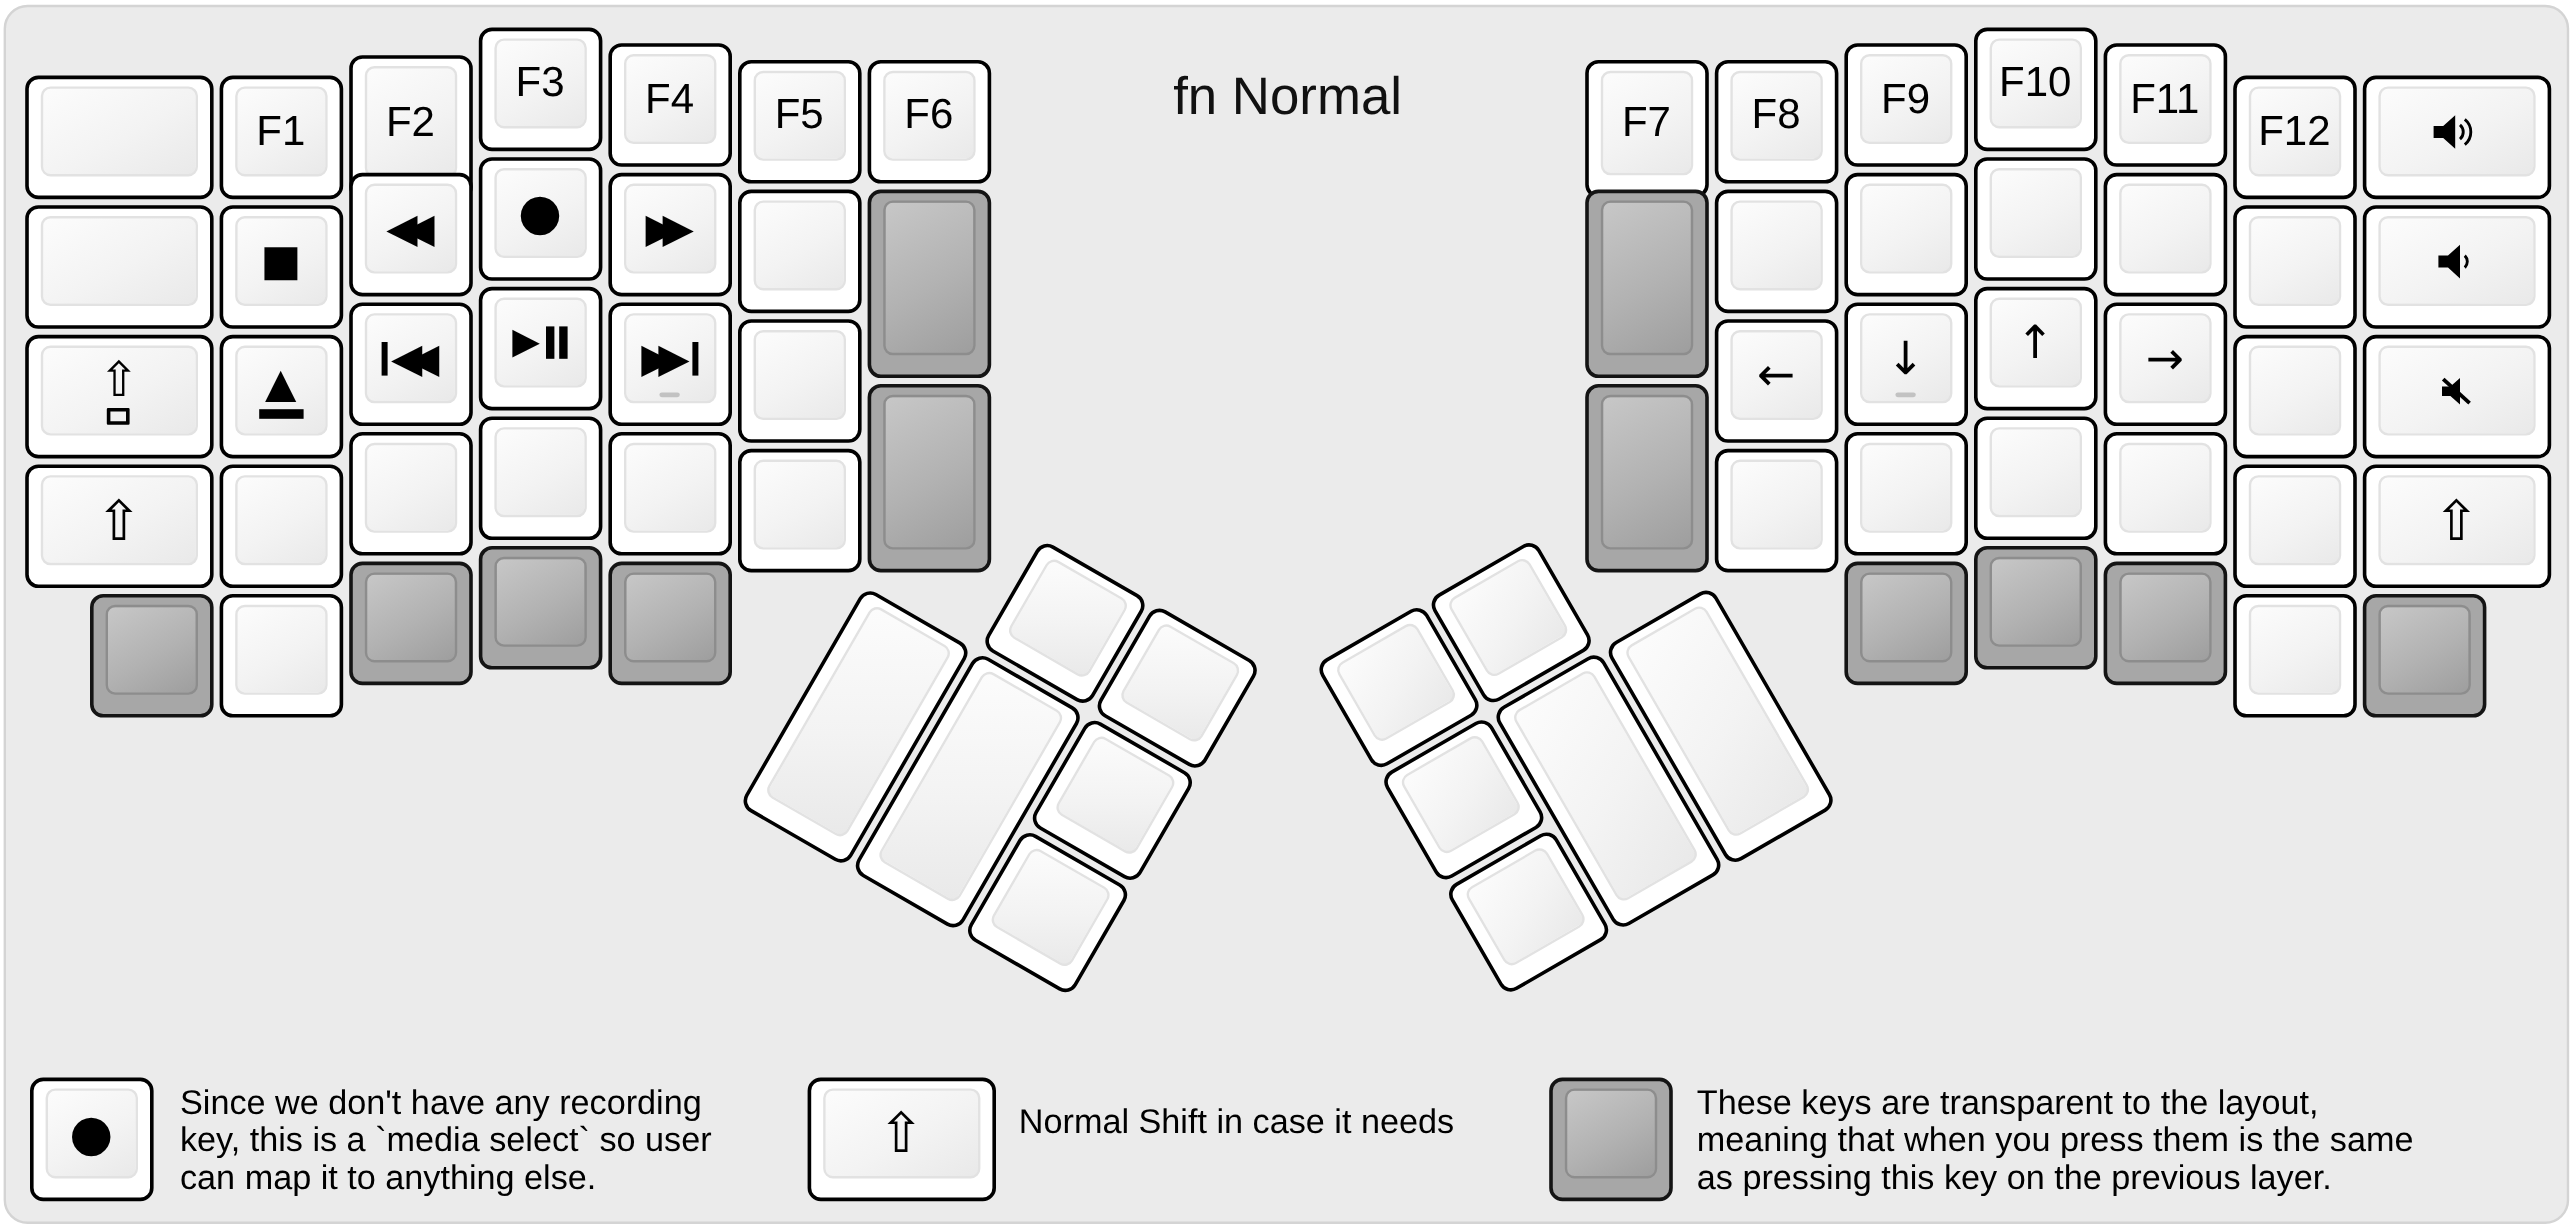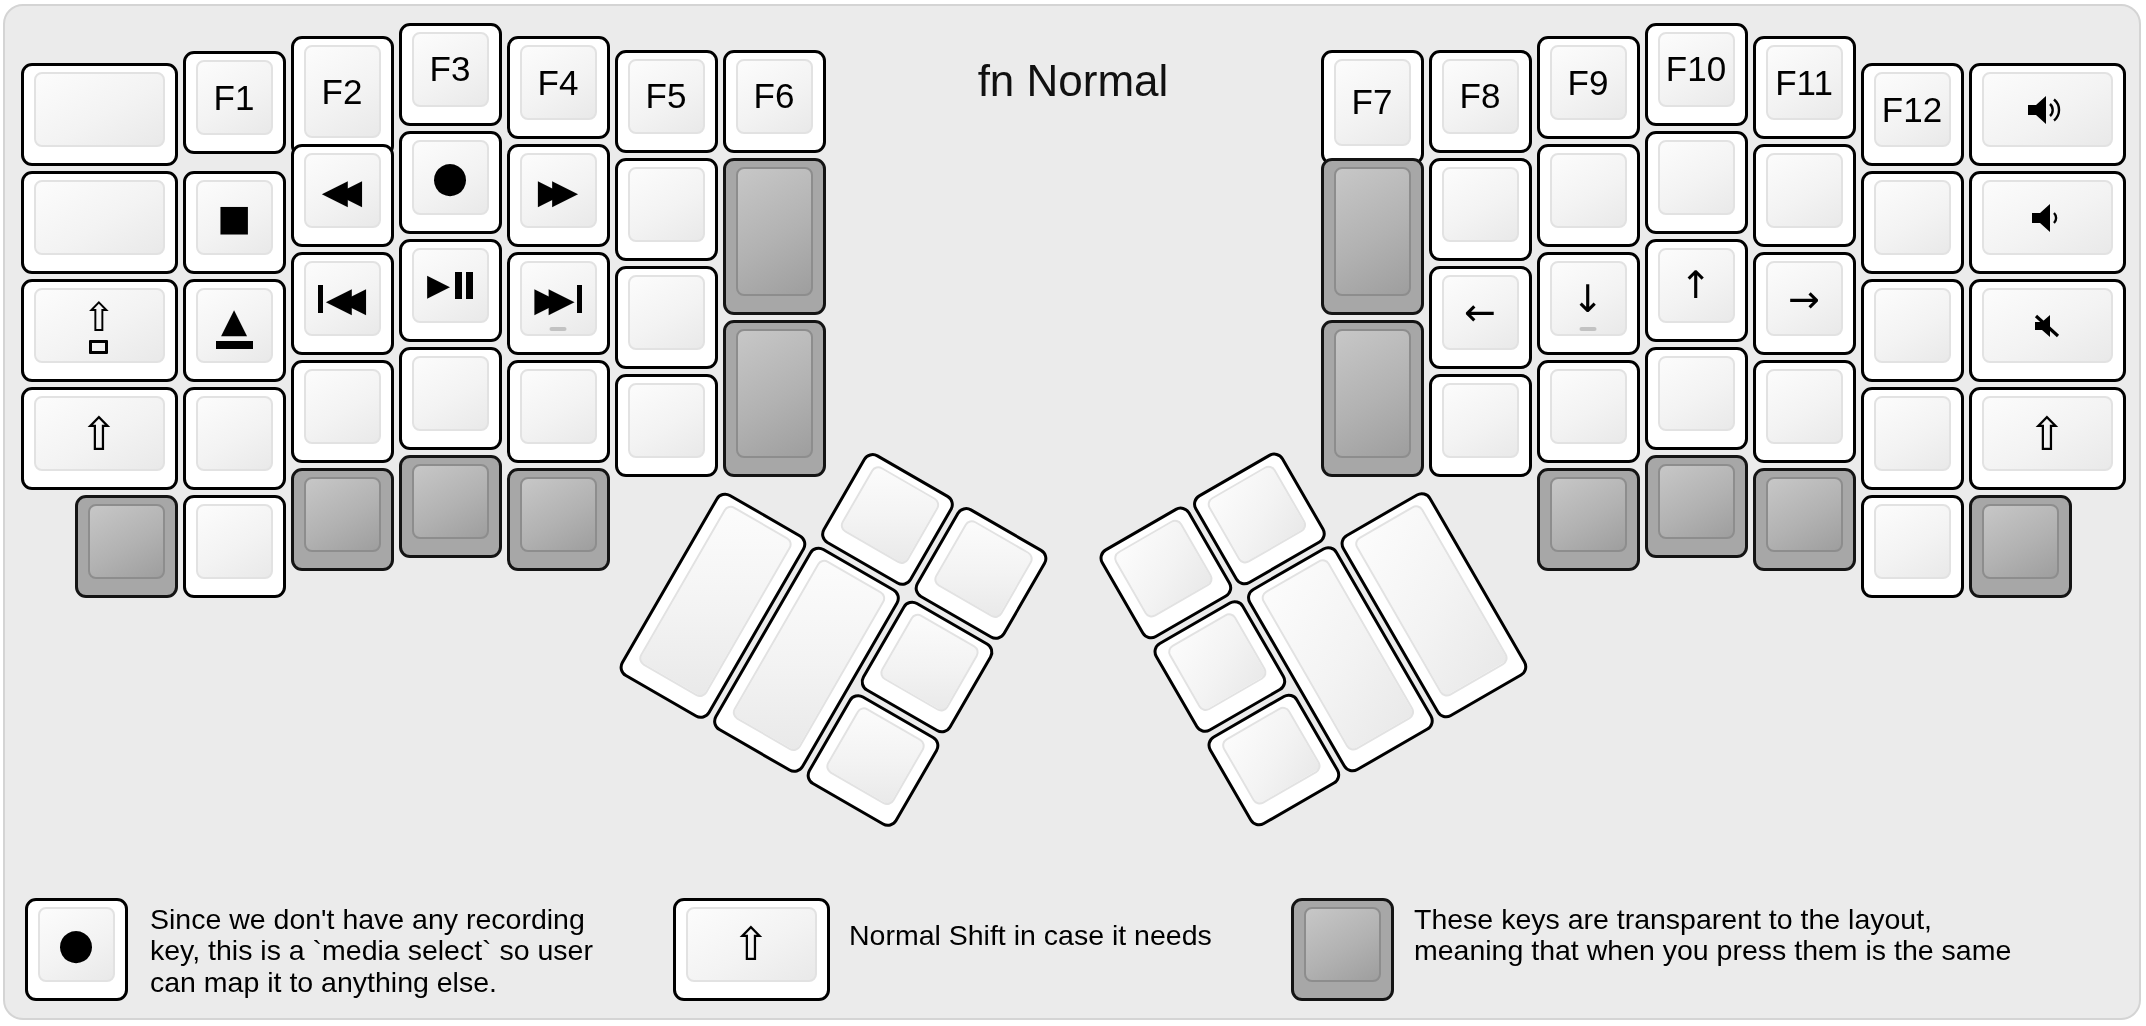--- a/index.html
+++ b/index.html
@@ -76,21 +76,21 @@
         </div>
       </div>
       <div class="key white" style="left: 2.5px; top: 367px; width: 157px; height: 103px;">
         <div class="cap">
           <span class="sym" style="font-size: 46px;">⇧</span>
         </div>
       </div>
       <div class="key gray" style="left: 56.5px; top: 475px; width: 103px; height: 103px;">
         <div class="cap"></div>
       </div>
-      <div class="key white" style="left: 164.5px; top: 31px; width: 103px; height: 103px;">
+      <div class="key white" style="left: 164.5px; top: 43px; width: 103px; height: 103px;">
         <div class="cap">
           <span class="klabel">F1</span>
         </div>
       </div>
       <div class="key white" style="left: 164.5px; top: 151px; width: 103px; height: 103px;">
         <div class="cap">
           <span class="sym" style="font-size: 36px;">■</span>
         </div>
       </div>
       <div class="key white" style="left: 164.5px; top: 259px; width: 103px; height: 103px;">
@@ -100,21 +100,21 @@
             <div class="bar" style="width: 37px; height: 8px; margin-top: 4px;"></div>
           </span>
         </div>
       </div>
       <div class="key white" style="left: 164.5px; top: 367px; width: 103px; height: 103px;">
         <div class="cap"></div>
       </div>
       <div class="key white" style="left: 164.5px; top: 475px; width: 103px; height: 103px;">
         <div class="cap"></div>
       </div>
-      <div class="key white" style="left: 272.5px; top: 16px; width: 103px; height: 121px;">
+      <div class="key white" style="left: 272.5px; top: 26px; width: 103px; height: 121px;">
         <div class="cap">
           <span class="klabel">F2</span>
         </div>
       </div>
       <div class="key white" style="left: 272.5px; top: 124px; width: 103px; height: 103px;">
         <div class="cap">
           <span class="tri">◀◀</span>
         </div>
       </div>
       <div class="key white" style="left: 272.5px; top: 232px; width: 103px; height: 103px;">
@@ -414,14 +414,15 @@
       <span>Normal Shift in case it needs</span>
     </div>
     <div class="legend-keyhost" style="left: 1288px; top: 895px;">
       <div class="key gray" style="left: 2.5px; top: 2.5px; width: 103px; height: 103px;">
         <div class="cap"></div>
       </div>
     </div>
     <div class="legend-text" style="left: 1414px; top: 903.75px;">
       <span>These keys are transparent to the layout,</span>
       <span>meaning that when you press them is the same</span>
+      <span>as pressing this key on the previous layer.</span>
     </div>
   </div>
 
 </body></html>

